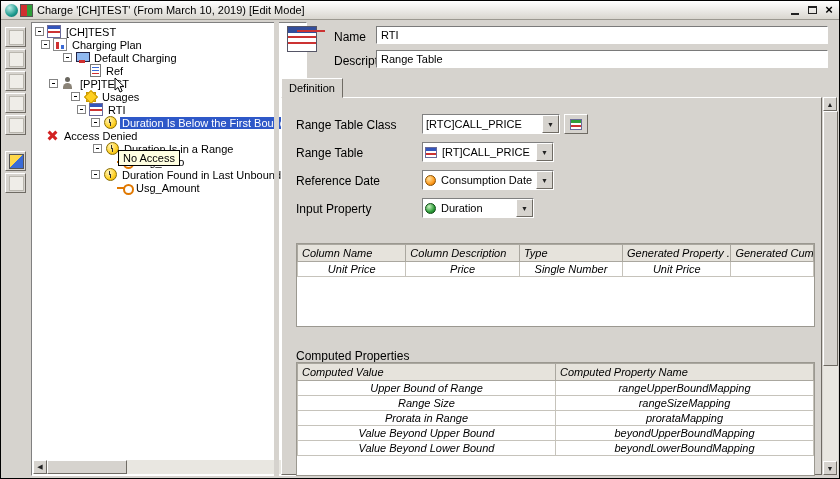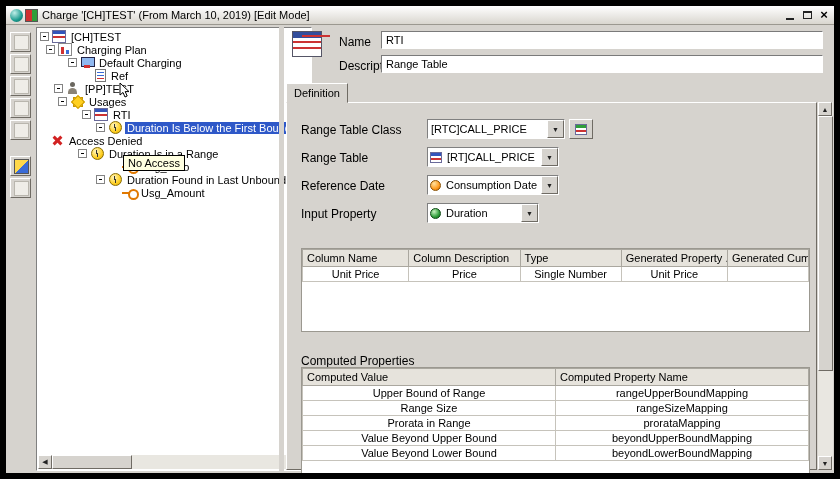--- a/index.html
+++ b/index.html
@@ -1,19 +1,19 @@
 <!DOCTYPE html>
 <html><head>
 <meta charset="utf-8">
 <style>
   * { margin:0; padding:0; box-sizing:border-box; }
   html,body { background:#808080; font-family:"Liberation Sans", sans-serif; }
   #window {
     position:relative; width:840px; height:479px; background:#c2410c;
-    border:6px solid #000000; overflow:hidden; font-size:11px; color:#000;
+    border:1px solid #000000; overflow:hidden; font-size:11px; color:#000;
   }
   
   .titlebar {
     position:absolute; left:0; top:0; right:0; height:19px;
     background:linear-gradient(#ffffff,#d9d6cf);
     border-bottom:1px solid #9b9890; display:flex; align-items:center; padding:0 2px;
   }
   .sphere { width:13px; height:13px; border-radius:50%; margin:0 2px;
     background:radial-gradient(circle at 35% 30%, #bfeee8, #1d9b8f 60%, #0b5f57); }
   .miniapp { width:13px; height:13px; margin-right:4px; border:1px solid #555;
@@ -99,21 +99,21 @@
     border:1px solid; border-color:#fff #6f6b64 #6f6b64 #fff; }
   .combo { position:absolute; height:20px; background:#fff; border:1px solid; border-color:#808080 #fff #fff #808080;
     display:flex; align-items:center; font-size:11px; }
   .combo .val { flex:1; padding-left:3px; white-space:nowrap; overflow:hidden; }
   .combo .dd { width:17px; align-self:stretch; background:#d6d3ce; border:1px solid; border-color:#fff #6f6b64 #6f6b64 #fff;
     display:flex; align-items:center; justify-content:center; font-size:7px; color:#222; flex:none; }
   .sidebtn { position:absolute; width:24px; height:20px; background:#d6d3ce; border:1px solid;
     border-color:#fff #6f6b64 #6f6b64 #fff; display:flex; align-items:center; justify-content:center; }
   .sidebtn .ic-grid-sm::before { background:#2f9e3a; }
   .tbl-wrap { position:absolute; left:14px; right:6px; background:#fff; border:1px solid #9b9890; overflow:hidden; }
-  table.grid { border-collapse:collapse; width:100%; font-size:11px; table-layout:fixed; }
+  table.grid { border-collapse:collapse; width:100%; font-size:11px; table-layout:fixed;font-style:italic; }
   table.grid th { background:#e6e3dc; border:1px solid #aaa79f; font-weight:normal; text-align:left;
     padding:2px 4px; height:16px; white-space:nowrap; overflow:hidden; }
   table.grid td { border:1px solid #c6c3bb; text-align:center; padding:1px 4px; height:14px; background:#fff;
     white-space:nowrap; overflow:hidden; }
   
   .tooltip { position:absolute; left:117px; top:149px; background:#ffffe1; border:1px solid #000;
     padding:1px 4px; font-size:11px; z-index:30; white-space:nowrap; }
   .cursor { position:absolute; left:113px; top:76px; z-index:20; }
 </style>
 </head>
@@ -167,41 +167,41 @@
         <div class="trow" style="padding-left:44px">
           <span class="noexp"></span>
           <span class="ico ic-page"></span>
           <span class="tlab">Ref</span>
         </div>
         <div class="trow" style="padding-left:16px">
           <span class="exp"></span>
           <span class="ico ic-person"></span>
           <span class="tlab">[PP]TEST</span>
         </div>
-        <div class="trow" style="padding-left:20px">
+        <div class="trow" style="padding-left:38px">
           <span class="exp"></span>
           <span class="ico ic-sun"></span>
           <span class="tlab">Usages</span>
         </div>
         <div class="trow" style="padding-left:44px">
           <span class="exp"></span>
           <span class="ico ic-grid"></span>
           <span class="tlab">RTI</span>
         </div>
         <div class="trow" style="padding-left:58px">
           <span class="exp"></span>
           <span class="ico ic-clock"></span>
           <span class="tlab sel">Duration Is Below the First Bound</span>
         </div>
         <div class="trow" style="">
           <span class="noexp"></span>
           <span class="ico ic-x"></span>
           <span class="tlab">Access Denied</span>
         </div>
-        <div class="trow" style="padding-left:40px">
+        <div class="trow" style="padding-left:60px">
           <span class="exp"></span>
           <span class="ico ic-clock"></span>
           <span class="tlab">Duration Is in a Range</span>
         </div>
         <div class="trow" style="padding-left:72px">
           <span class="noexp"></span>
           <span class="ico ic-key"></span>
           <span class="tlab">Usg_Amo</span>
         </div>
         <div class="trow" style="padding-left:58px">

